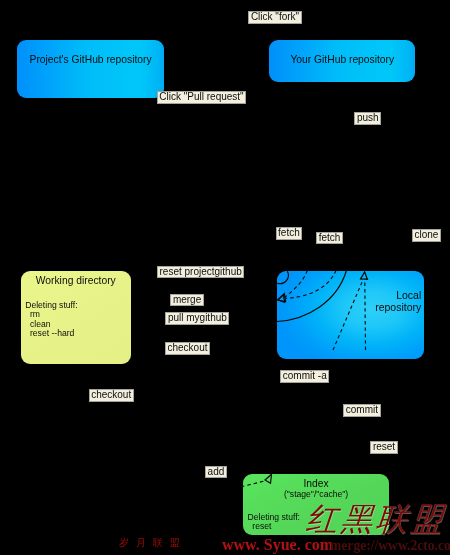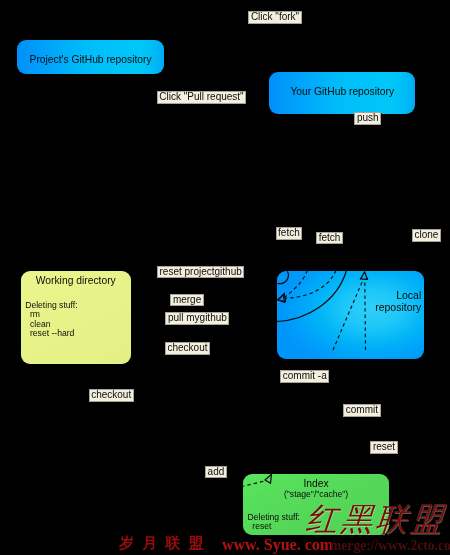--- a/index.html
+++ b/index.html
@@ -31,34 +31,34 @@
        font-size:10px;color:#0d0d0d;white-space:nowrap;
        height:10.5px;padding:0 1.5px;text-align:center;
        box-shadow:1px 1px 0 rgba(0,0,0,.55);}
   .lbl span{display:block;line-height:10.5px;}
 
   
   #arrows{position:absolute;left:0;top:0;width:450px;height:555px;pointer-events:none;}
 
   
   .wm{position:absolute;white-space:nowrap;}
-  #wmCn{left:119px; top:534.5px; font-family:"Liberation Serif",serif; font-size:15px;
-        letter-spacing:2.2px; color:#9c0c0c; font-weight:bold; line-height:16px;}
+  #wmCn{left:119px; top:534.5px; font-family:"Liberation Serif",serif; font-size:10px;
+        letter-spacing:2.2px; color:#9c0c0c; font-weight:normal; line-height:16px;}
   #wmSite{left:222px; top:537px; font-family:"Liberation Serif",serif; font-size:16px;
         color:#b31111; font-weight:bold; line-height:16px;}
   #wmBigCn{left:306px; top:503px; font-family:"Liberation Serif",serif; font-size:32px;
         letter-spacing:3px; color:#7a0b07; line-height:32px;
         font-style:italic; transform:skewX(-5deg);
         text-shadow:0.5px 0.5px 0 rgba(255,255,255,.35),-0.5px -0.5px 0 rgba(255,255,255,.25);}
   #wmUrl{left:330px; top:538.5px; font-family:"Liberation Serif",serif; font-size:13.6px;
         color:#4d0c0c; font-weight:bold; line-height:14px;}
 
   
-  #b-project{left:17.2px;top:39.6px;width:146.8px; height:34px;}
-  #b-your   {left:269.3px;top:39.6px;width:146px;   height:42.3px;margin-top:32px;}
+  #b-project{left:17.2px;top:39.6px;width:146.8px; height:58px;}
+  #b-your   {left:269.3px;top:39.6px;width:146px;   height:42.3px;}
   #b-work   {left:20.5px;top:271px; width:110.5px; height:93px;}
   #b-local  {left:277.25px;top:271.1px;width:146.35px; height:88px;}
   #b-index  {left:242.9px;top:473.9px; width:146.4px; height:60.9px;}
 
   #t-project{top:14px; font-size:10.3px;}
   #t-your   {top:14px; font-size:10.3px;}
   #t-work-title{top:3.5px; font-size:10.3px;}
   #t-index-title{top:4px;   font-size:10.3px;}
   #t-index-sub {top:15.5px; font-size:8.6px;}
 

